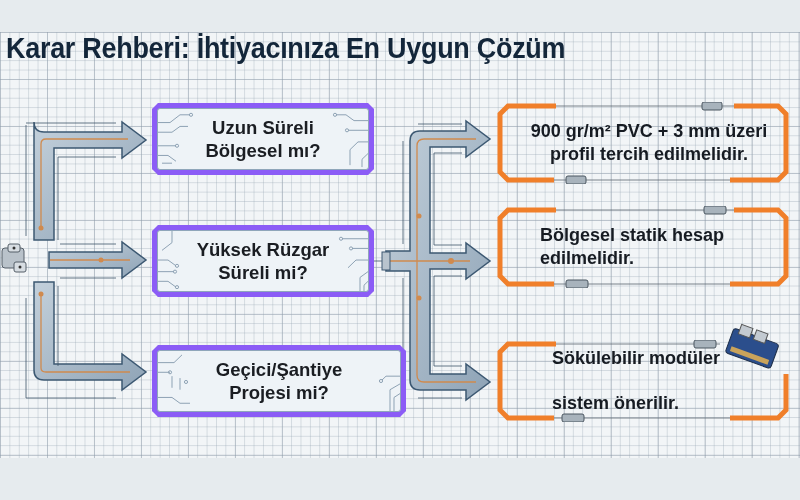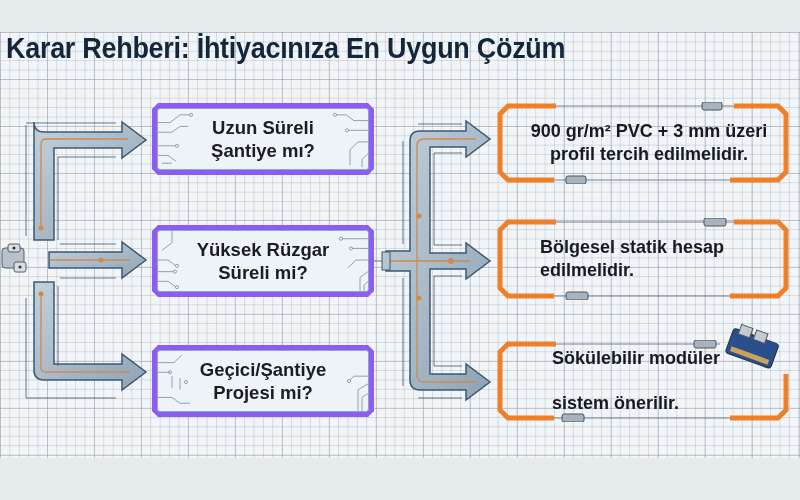--- a/index.html
+++ b/index.html
@@ -142,21 +142,21 @@
         <circle cx="33" cy="6" r="1.6" fill="none" stroke="#8ca0b3"></circle>
         <circle cx="19" cy="38" r="1.6" fill="none" stroke="#8ca0b3"></circle>
       </svg>
     <svg class="trace r" viewBox="0 0 40 62" preserveAspectRatio="none">
         <path d="M40,12 L26,12 L18,6 L8,6 M40,22 L20,22 M40,34 L30,34 L22,42 L22,58 M40,46 L34,52 L34,60" fill="none" stroke="#8ca0b3" stroke-width="1"></path>
         <circle cx="7" cy="6" r="1.6" fill="none" stroke="#8ca0b3"></circle>
         <circle cx="19" cy="22" r="1.6" fill="none" stroke="#8ca0b3"></circle>
       </svg>
     <div class="text">
       <div>Uzun Süreli</div>
-      <div>Şantiye mı?</div>
+      <div>Bölgesel mı?</div>
     </div>
   </div>
 </div>
 
 <div class="qbox" style="top:225px;">
   <div class="inner">
     <svg class="trace l" viewBox="0 0 40 62" preserveAspectRatio="none">
         <path d="M14,0 L14,12 L4,20 M0,30 L10,30 L18,36 M0,42 L16,42 M0,52 L10,52 L18,58" fill="none" stroke="#8ca0b3" stroke-width="1"></path>
         <circle cx="19" cy="36" r="1.6" fill="none" stroke="#8ca0b3"></circle>
         <circle cx="17" cy="42" r="1.6" fill="none" stroke="#8ca0b3"></circle>
@@ -167,21 +167,21 @@
         <circle cx="13" cy="8" r="1.6" fill="none" stroke="#8ca0b3"></circle>
         <circle cx="23" cy="18" r="1.6" fill="none" stroke="#8ca0b3"></circle>
       </svg>
     <div class="text">
       <div>Yüksek Rüzgar</div>
       <div>Süreli mi?</div>
     </div>
   </div>
 </div>
 
-<div class="qbox" style="top:345px;">
+<div class="qbox" style="top:345px;padding-left:32px;">
   <div class="inner">
     <svg class="trace l" viewBox="0 0 40 62" preserveAspectRatio="none">
         <path d="M0,12 L16,12 L24,4 M0,22 L12,22 M14,26 L14,38 M22,28 L22,40 M0,48 L14,48 L22,54 L32,54" fill="none" stroke="#8ca0b3" stroke-width="1"></path>
         <circle cx="12" cy="22" r="1.6" fill="none" stroke="#8ca0b3"></circle>
         <circle cx="28" cy="32" r="1.6" fill="none" stroke="#8ca0b3"></circle>
       </svg>
     <svg class="trace r" viewBox="0 0 40 62" preserveAspectRatio="none">
         <path d="M40,34 L30,40 L30,62 M40,44 L34,48 L34,62 M40,26 L26,26 L22,30" fill="none" stroke="#8ca0b3" stroke-width="1"></path>
         <circle cx="21" cy="31" r="1.6" fill="none" stroke="#8ca0b3"></circle>
       </svg>
@@ -204,21 +204,21 @@
     <g>
         <rect x="72" y="74" width="20" height="8" rx="2" fill="#a8b3bc" stroke="#4b5660"></rect>
       </g>
   </svg>
   <div class="text center">
     <div>900 gr/m² PVC + 3 mm üzeri</div>
     <div>profil tercih edilmelidir.</div>
   </div>
 </div>
 
-<div class="abox" style="top:218px;">
+<div class="abox" style="top:206px;">
   <svg class="frame" viewBox="0 0 298 82" width="298" height="82">
     <path d="M62,4 L14,4 L6,12 L6,70 L14,78 L60,78" fill="none" stroke="#f07f2a" stroke-width="5"></path>
     <path d="M240,4 L284,4 L292,12 L292,70 L284,78 L236,78" fill="none" stroke="#f07f2a" stroke-width="5"></path>
     <line x1="62" y1="4" x2="240" y2="4" stroke="#5a6670" stroke-width="0.8"></line>
     <line x1="60" y1="78" x2="236" y2="78" stroke="#5a6670" stroke-width="0.8"></line>
     <g>
         <rect x="210" y="0" width="22" height="8" rx="2" fill="#a8b3bc" stroke="#4b5660"></rect>
       </g>
     <g>
         <rect x="72" y="74" width="22" height="8" rx="2" fill="#a8b3bc" stroke="#4b5660"></rect>

